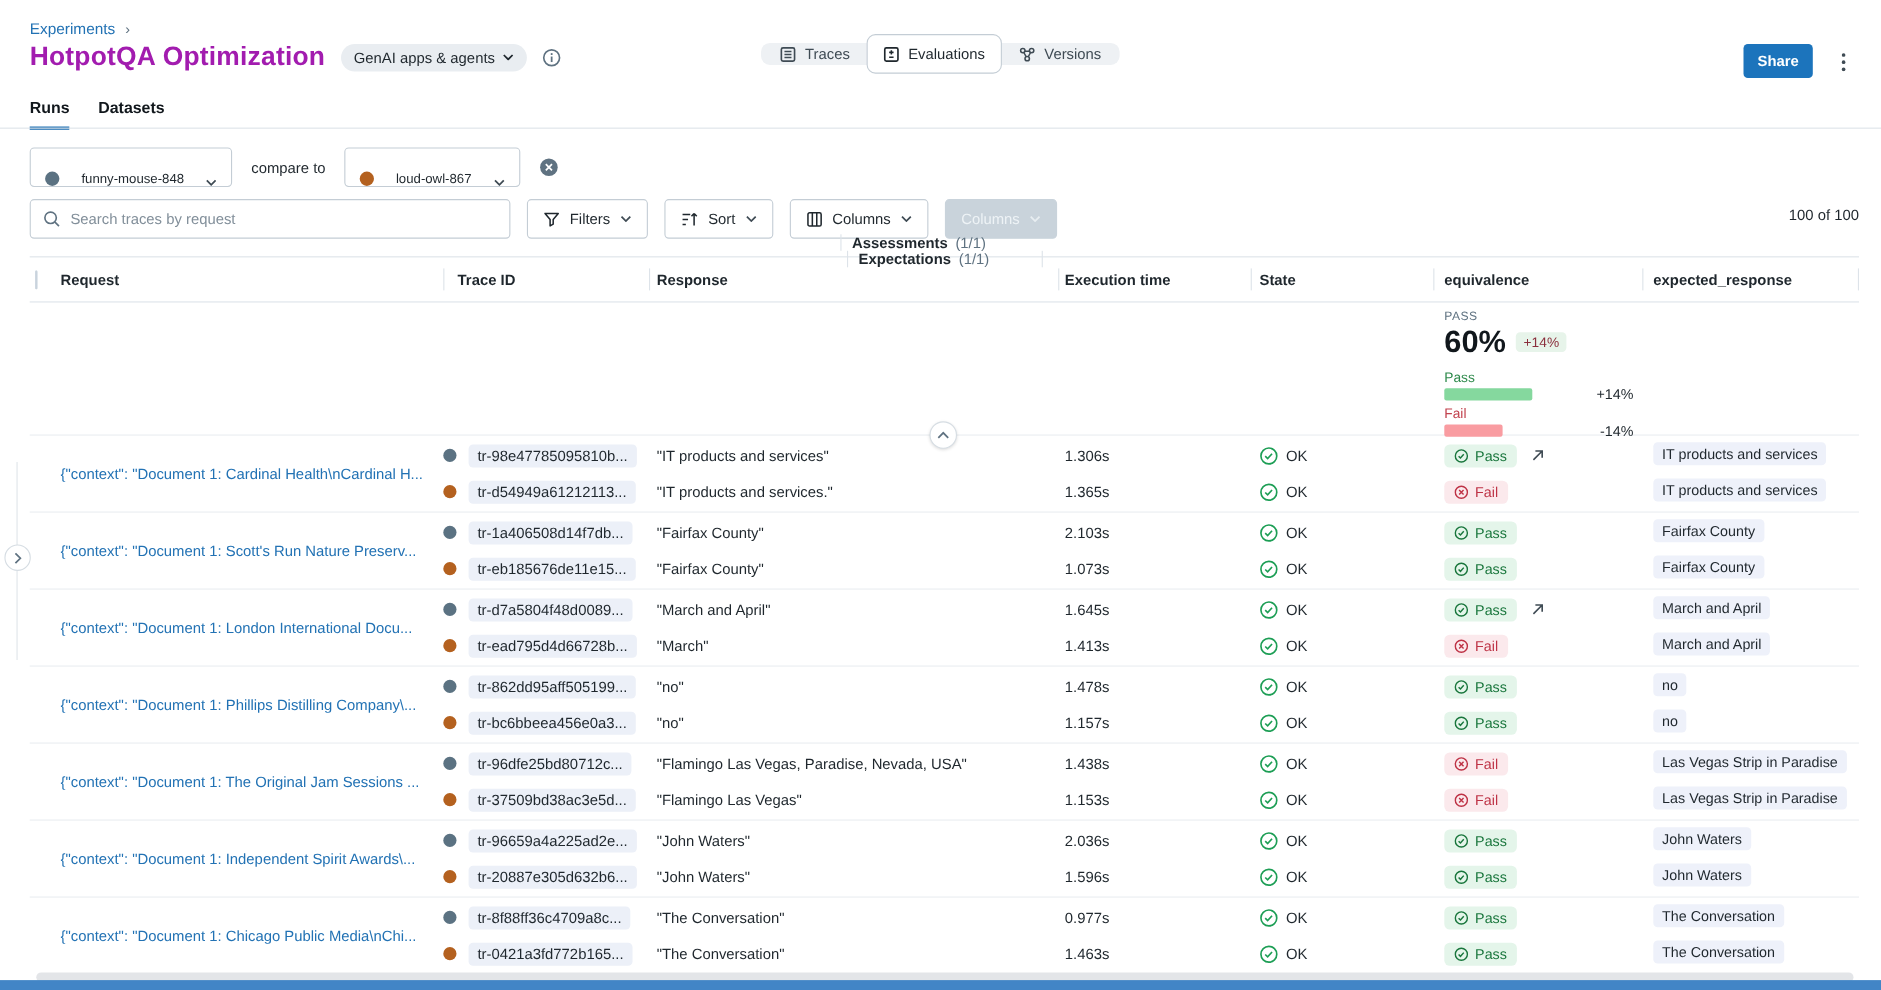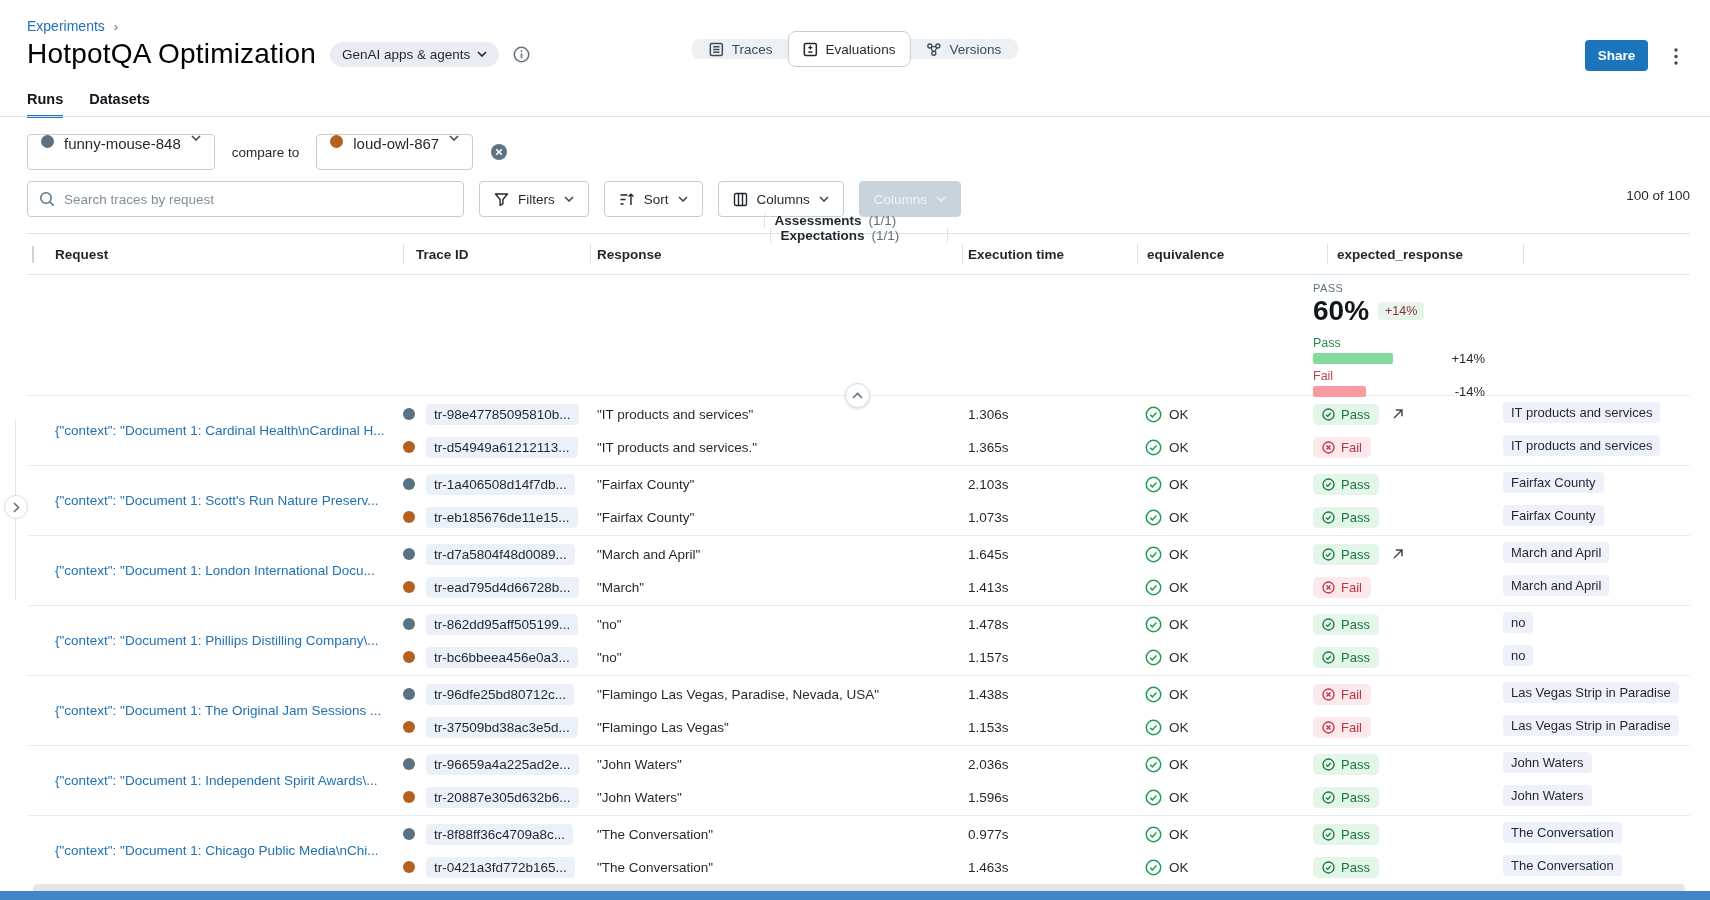--- a/index.html
+++ b/index.html
@@ -13,38 +13,38 @@
     overflow: hidden;
   }
   svg { display:block; }
 
   
   .breadcrumb { position:absolute; left:27px; top:18px; display:flex; align-items:center; gap:9px; font-size:14px; }
   .breadcrumb a { color:#2272B4; text-decoration:none; cursor:pointer; }
   .breadcrumb .sep { color:#5F7281; font-size:13px; }
 
   .title-row { position:absolute; left:27px; top:38px; display:flex; align-items:center; gap:14px; }
-  .page-title { font-size:28px; font-weight:400; color:#000000; letter-spacing:.2px; }
+  .page-title { font-size:24px; font-weight:700; color:#a21caf; letter-spacing:.2px; }
   .cat-badge { display:flex; align-items:center; gap:7px; background:#E9EDF1; border-radius:13px; padding:5px 12px; font-size:13.5px; color:#1F272D; cursor:pointer; }
 
   .seg { position:absolute; top:39px; left:50%; transform:translateX(-50%); display:flex; align-items:center; background:#EEF1F4; border-radius:8px; height:20px; padding:0 2px; }
   .seg-item { display:flex; align-items:center; gap:8px; padding:0 14px; height:36px; font-size:13.5px; color:#3F4B54; border:1px solid transparent; border-radius:8px; cursor:pointer; white-space:nowrap; }
   .seg-item.active { background:#fff; border-color:#C4CDD5; color:#1F272D; }
 
   .share-btn { position:absolute; left:1585px; top:40px; width:63px; height:31px; background:#1C74BC; color:#fff; font-size:13.5px; font-weight:600; border:none; border-radius:4px; font-family:inherit; cursor:pointer; }
   .kebab { position:absolute; left:1666px; top:46px; width:20px; height:20px; display:flex; align-items:center; justify-content:center; cursor:pointer; }
 
   .main-tabs { position:absolute; left:27px; top:91px; display:flex; gap:26px; font-size:14.5px; font-weight:700; color:#11171C; }
   .main-tab { padding-bottom:8px; border-bottom:3px solid transparent; cursor:pointer; }
   .main-tab.active { border-bottom-color:#2272B4; }
   .top-divider { position:absolute; top:116px; left:0; width:1710px; height:1px; background:#DDE3E9; }
 
   
   .compare-row { position:absolute; left:27px; top:134px; display:flex; align-items:center; gap:17px; }
-  .run-select { display:flex; align-items:flex-start; gap:10px; height:36px; padding:0 13px; border:1px solid #C4CDD5; border-radius:4px; background:#fff; font-size:15px; cursor:pointer; }
+  .run-select { display:flex; align-items:flex-end; gap:20px; height:36px; padding:0 13px; border:1px solid #C4CDD5; border-radius:4px; background:#fff; font-size:12px; cursor:pointer; }
   .run-dot { width:13px; height:13px; border-radius:50%; flex:none; }
   .dot-sm { width:12px; height:12px; border-radius:50%; flex:none; }
   .compare-label { color:#1F272D; }
   .dismiss-btn { width:18px; height:18px; border:none; background:transparent; padding:0; cursor:pointer; }
 
   
   .filter-row { position:absolute; left:27px; top:181px; display:flex; gap:15px; height:36px; }
   .search-box { width:437px; border:1px solid #C4CDD5; border-radius:4px; display:flex; align-items:center; padding:0 11px; gap:9px; background:#fff; }
   .search-box input { border:none; outline:none; flex:1; font-size:13.5px; font-family:inherit; color:#1F272D; background:transparent; }
   .search-box input::placeholder { color:#828F9A; }
@@ -264,20 +264,21 @@
       <span class="cnt">(1/1)</span>
     </div>
   </div>
 
   <div class="hrow thead-cols">
     <div class="c-check"><span class="cbx"></span></div>
     <div class="c-req">Request</div>
     <div class="c-trace hd">Trace ID</div>
     <div class="c-resp hd">Response</div>
     <div class="c-time hd">Execution time</div>
+    <div class="c-state hd">State</div>
     <div class="c-assess hd">equivalence</div>
     <div class="c-expect hd">expected_response</div>
   </div>
 
   <div class="summary">
     <div class="sp"></div>
     <div class="s-box">
       <div class="s-label">PASS</div>
       <div class="s-value-row">
         <span class="s-value">60%</span>

